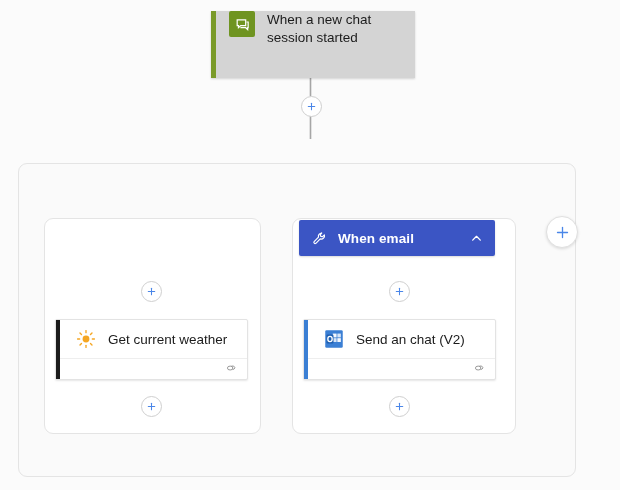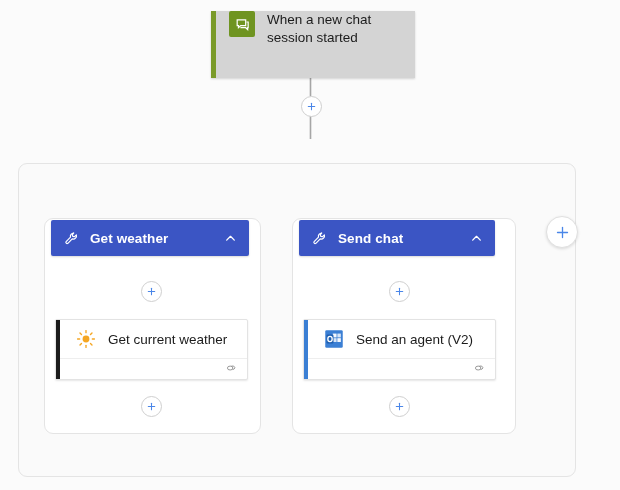--- a/index.html
+++ b/index.html
@@ -117,41 +117,28 @@
     <div class="tic">
       <svg width="17" height="17" viewBox="0 0 24 24" fill="none" stroke="#ffffff" stroke-width="1.7">
         <path d="M4.5 5.5h12v8h-7l-3.2 3v-3H4.5z"></path>
         <path d="M9 16.5h7.5l2.8 2.6V16.5h.7v-8h-2.5"></path>
       </svg>
     </div>
     <div class="tlabel">When a new chat session started</div>
   </div>
 
 
-  <div class="tool tool-a">
-    <span class="wrench">
-      <svg width="15" height="15" viewBox="0 0 24 24" fill="none" stroke="#ffffff" stroke-width="1.9" stroke-linecap="round" stroke-linejoin="round">
-        <path d="M15.5 3.2a5.3 5.3 0 0 0-5.1 6.7L3.4 16.9a2 2 0 0 0 2.8 2.8l7-7a5.3 5.3 0 0 0 6.6-6.6l-3 3-2.8-.6-.6-2.8z"></path>
-      </svg>
-    </span>
-    <span class="tl">Get weather</span>
-    <span class="chev">
-      <svg width="13" height="13" viewBox="0 0 24 24" fill="none" stroke="#ffffff" stroke-width="2.4" stroke-linecap="round" stroke-linejoin="round">
-        <polyline points="5,15 12,8 19,15"></polyline>
-      </svg>
-    </span>
-  </div>
 
   <div class="tool tool-b">
     <span class="wrench">
       <svg width="15" height="15" viewBox="0 0 24 24" fill="none" stroke="#ffffff" stroke-width="1.9" stroke-linecap="round" stroke-linejoin="round">
         <path d="M15.5 3.2a5.3 5.3 0 0 0-5.1 6.7L3.4 16.9a2 2 0 0 0 2.8 2.8l7-7a5.3 5.3 0 0 0 6.6-6.6l-3 3-2.8-.6-.6-2.8z"></path>
       </svg>
     </span>
-    <span class="tl">Send chat</span>
+    <span class="tl">When email</span>
     <span class="chev">
       <svg width="13" height="13" viewBox="0 0 24 24" fill="none" stroke="#ffffff" stroke-width="2.4" stroke-linecap="round" stroke-linejoin="round">
         <polyline points="5,15 12,8 19,15"></polyline>
       </svg>
     </span>
   </div>
 
   <div class="card card-a">
     <div class="cbar" style="background:#1b1b1b;"></div>
     <div class="crow">
@@ -189,21 +176,21 @@
         <svg width="20" height="20" viewBox="0 0 24 24">
           <rect x="1.5" y="1.5" width="21" height="21" rx="1.6" fill="#3b7fd4"></rect>
           <rect x="10.5" y="5.5" width="4.6" height="4.6" fill="#ffffff" opacity=".95"></rect>
           <rect x="16" y="5.5" width="4.2" height="4.6" fill="#ffffff" opacity=".8"></rect>
           <rect x="10.5" y="11" width="4.6" height="4.6" fill="#ffffff" opacity=".8"></rect>
           <rect x="16" y="11" width="4.2" height="4.6" fill="#ffffff" opacity=".95"></rect>
           <rect x="3" y="6.6" width="8.4" height="10.8" rx="1.4" fill="#1f5fb0"></rect>
           <ellipse cx="7.2" cy="12" rx="2.6" ry="3.1" fill="none" stroke="#ffffff" stroke-width="1.6"></ellipse>
         </svg>
       </span>
-      <span class="clabel">Send an agent (V2)</span>
+      <span class="clabel">Send an chat (V2)</span>
     </div>
     <div class="cfoot">
       <span>
         <svg width="13" height="13" viewBox="0 0 24 24" fill="none" stroke="#8a8a8a" stroke-width="1.6">
           <ellipse cx="9.5" cy="13" rx="5" ry="3.6"></ellipse>
           <path d="M12 9.4a5 5 0 0 1 6.4 3.1 5 5 0 0 1-4.4 3.3"></path>
         </svg>
       </span>
     </div>
   </div>

